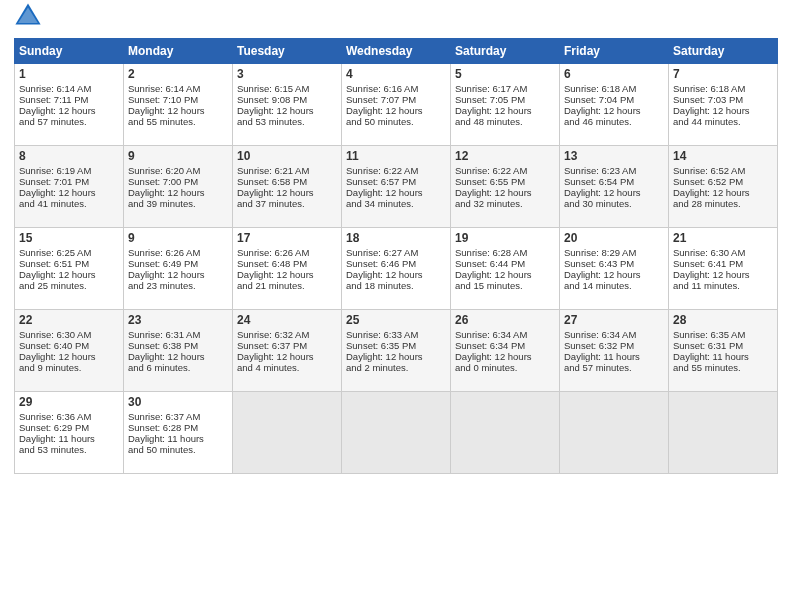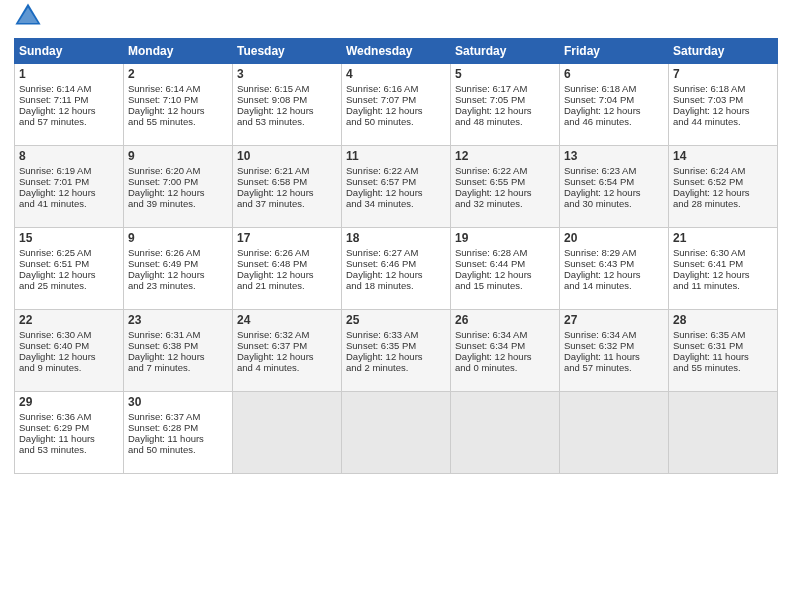--- a/index.html
+++ b/index.html
@@ -209,21 +209,21 @@
           </td>
           <td>
             <span class="day-num">13</span>
             <div>Sunrise: 6:23 AM</div>
             <div>Sunset: 6:54 PM</div>
             <div>Daylight: 12 hours</div>
             <div>and 30 minutes.</div>
           </td>
           <td>
             <span class="day-num">14</span>
-            <div>Sunrise: 6:24 AM</div>
+            <div>Sunrise: 6:52 AM</div>
             <div>Sunset: 6:52 PM</div>
             <div>Daylight: 12 hours</div>
             <div>and 28 minutes.</div>
           </td>
         </tr>
         <tr>
           <td>
             <span class="day-num">15</span>
             <div>Sunrise: 6:25 AM</div>
             <div>Sunset: 6:51 PM</div>
@@ -279,21 +279,21 @@
             <div>Sunrise: 6:30 AM</div>
             <div>Sunset: 6:40 PM</div>
             <div>Daylight: 12 hours</div>
             <div>and 9 minutes.</div>
           </td>
           <td>
             <span class="day-num">23</span>
             <div>Sunrise: 6:31 AM</div>
             <div>Sunset: 6:38 PM</div>
             <div>Daylight: 12 hours</div>
-            <div>and 7 minutes.</div>
+            <div>and 6 minutes.</div>
           </td>
           <td>
             <span class="day-num">24</span>
             <div>Sunrise: 6:32 AM</div>
             <div>Sunset: 6:37 PM</div>
             <div>Daylight: 12 hours</div>
             <div>and 4 minutes.</div>
           </td>
           <td>
             <span class="day-num">25</span>

